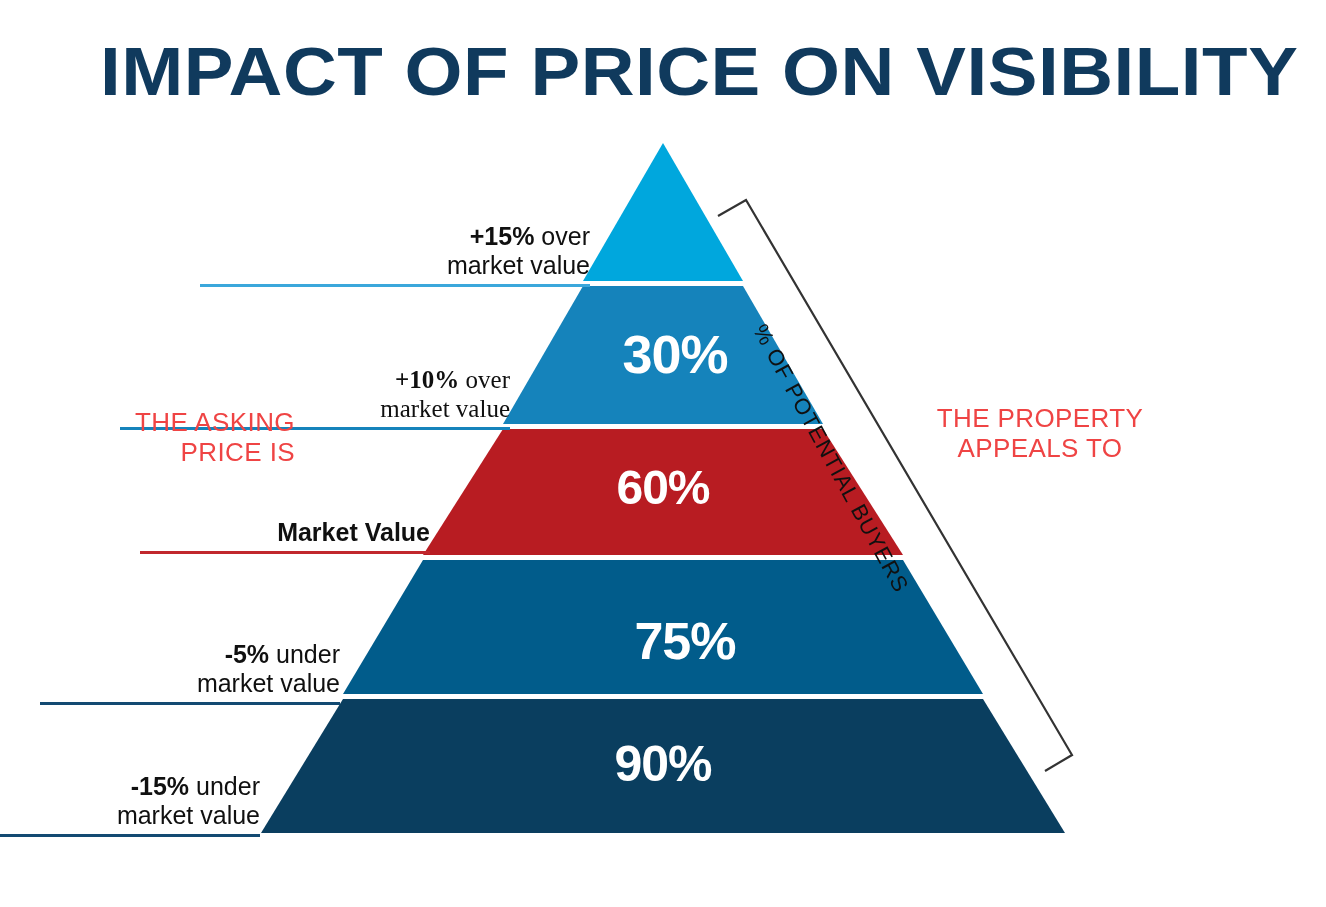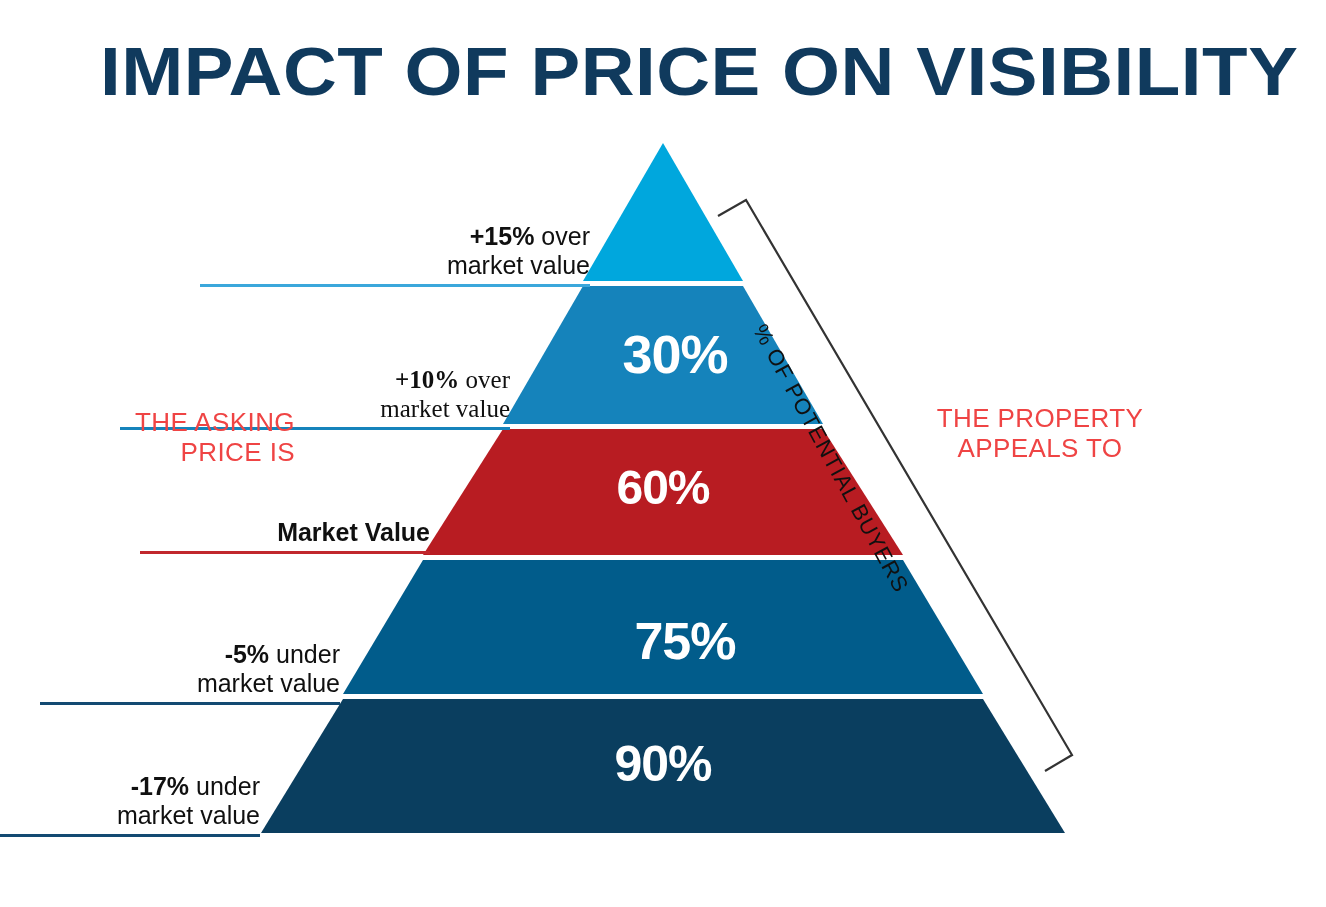--- a/index.html
+++ b/index.html
@@ -170,21 +170,21 @@
     <span class="rule" style="background:#C1272D"></span>
   </div>
 
   <div class="callout" id="callout-3">
     <span class="em">-5%</span><span> under</span><br>
     <span>market value</span>
     <span class="rule" style="background:#134A72"></span>
   </div>
 
   <div class="callout" id="callout-4">
-    <span class="em">-17%</span><span> under</span><br>
+    <span class="em">-15%</span><span> under</span><br>
     <span>market value</span>
     <span class="rule" style="background:#134A72"></span>
   </div>
 
   <div class="side-heading" id="heading-left">THE ASKING
 PRICE IS</div>
   <div class="side-heading" id="heading-right">THE PROPERTY
 APPEALS TO</div>
 
   <div id="bracket-label">% OF POTENTIAL BUYERS</div>

